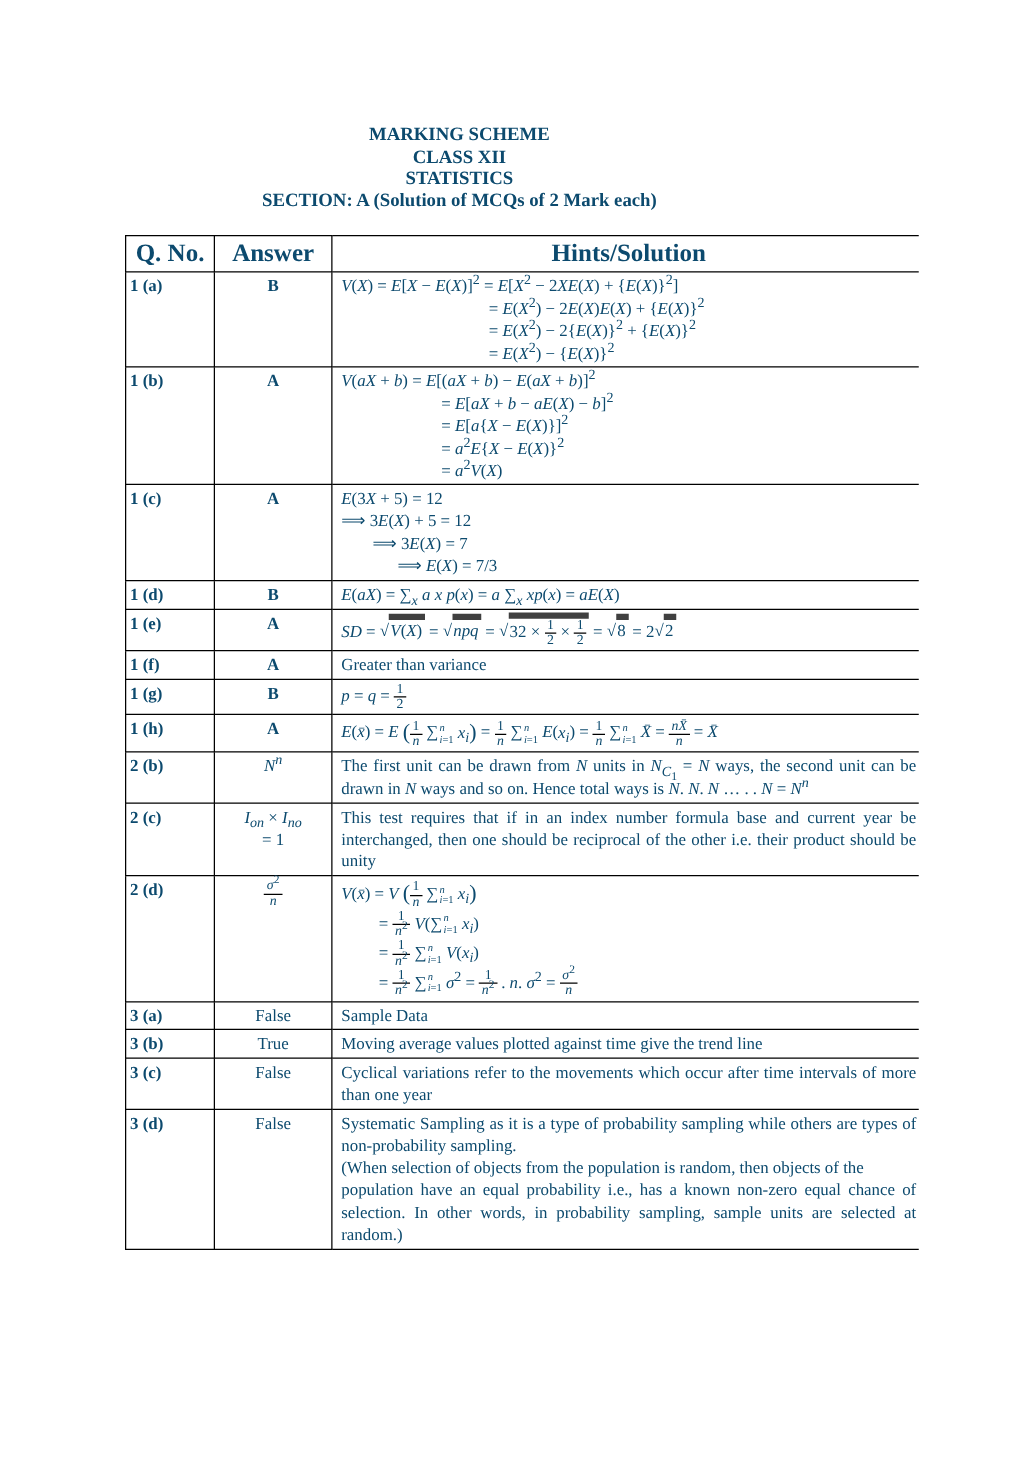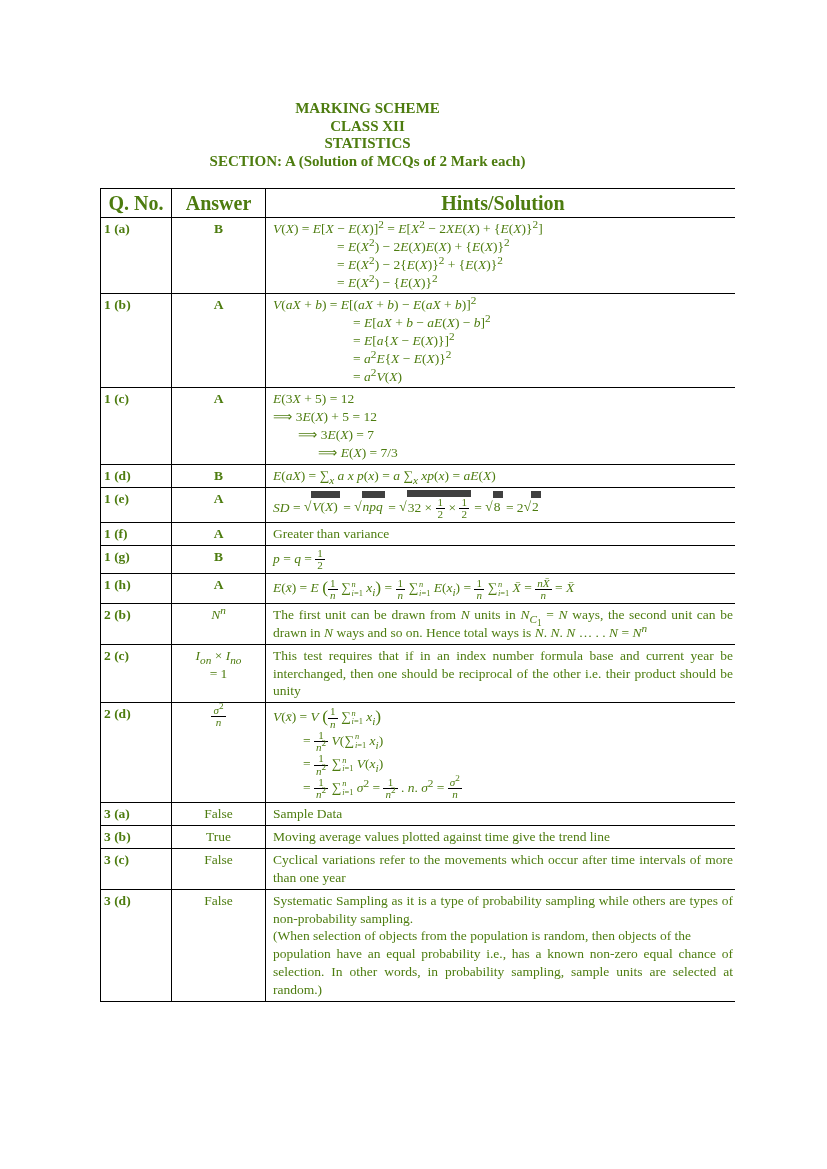--- a/index.html
+++ b/index.html
@@ -1,36 +1,36 @@
 <!DOCTYPE html>
 <html><head>
 <meta charset="utf-8">
 <style>
   html,body{margin:0;padding:0;background:#ffffff;}
   .page{width:735px;height:1169px;position:relative;background:#fff;
-        font-family:"Liberation Serif",serif;color:#4d7c0f;overflow:hidden;}
+        font-family:"Liberation Serif",serif;color:#0c4a6e;overflow:hidden;}
   .header{padding-top:100px;text-align:center;font-weight:bold;font-size:15px;line-height:1.18;}
   table.ms{border-collapse:collapse;margin:17px 0 0 100px;width:627px;font-size:13.5px;line-height:1.32;table-layout:fixed;}
   .ms th,.ms td{border:1px solid #000;vertical-align:top;}
   .ms th{font-weight:bold;padding:1px 4px;font-size:20px;text-align:center;}
   .w-qno{width:62px;} .w-ans{width:85px;} .w-sol{width:466px;}
   .c-qno{text-align:left;font-weight:bold;padding:2px 3px;}
   .c-ans{text-align:center;padding:2px 3px;}
   .c-sol{padding:2px 7px;text-align:justify;}
   
   .frac{display:inline-block;vertical-align:middle;text-align:center;line-height:1.02;font-size:0.82em;}
   .frac .num{display:block;border-bottom:1px solid #000;padding:0 2px;}
   .frac .den{display:block;padding:0 2px;}
   .sqrt{white-space:nowrap;}
-  .rad{display:inline-block;border-top:7px solid #404040;padding:0 2px 0 1px;}
+  .rad{display:inline-block;border-top:5px solid #404040;padding:0 2px 0 1px;}
   .supsub{display:inline-block;vertical-align:-0.38em;line-height:1.05;text-align:left;font-size:0.62em;margin-left:1px;}
   .supsub .s{display:block;}
   .paren{font-size:1.3em;vertical-align:-0.06em;}
   .ml25{margin-left:25px;} .ml30{margin-left:30px;} .ml45{margin-left:45px;}
-  .ml80{margin-left:80px;} .ml110{margin-left:64px;}
+  .ml80{margin-left:80px;} .ml110{margin-left:118px;}
   sup,sub{line-height:0;}
   
   .qr{position:absolute;left:776px;top:562px;display:grid;
       grid-template-columns:repeat(21,2.2px);grid-auto-rows:2.2px;background:#fff;}
   .qb{background:#000;} .qw{background:#fff;}
 </style>
 </head>
 <body>
 
 <div class="page">

